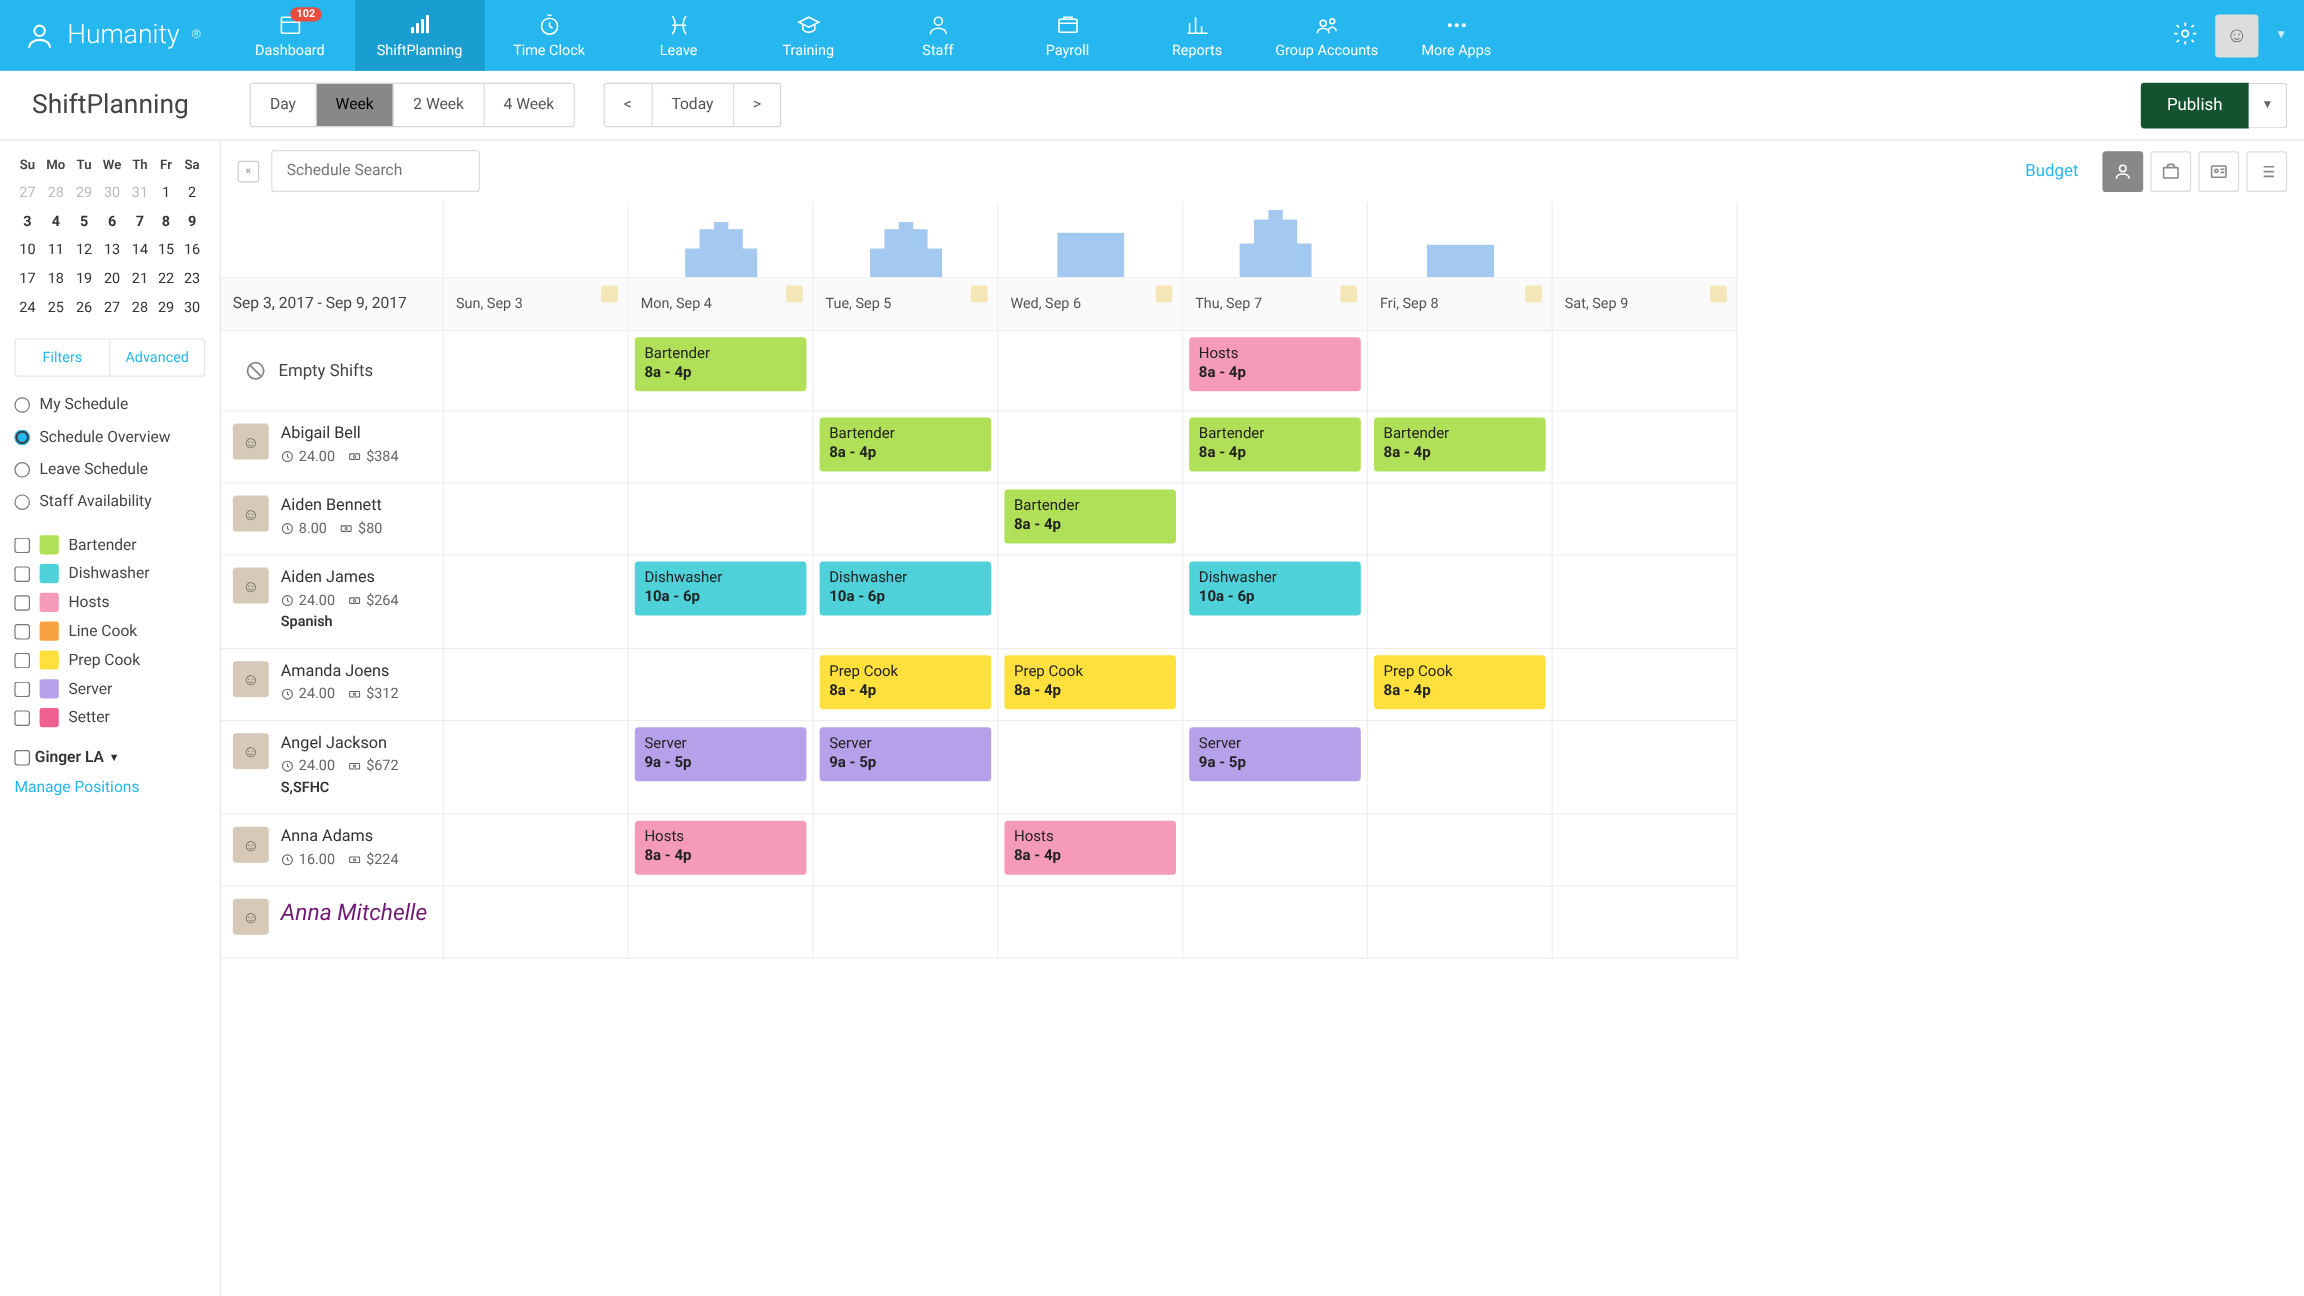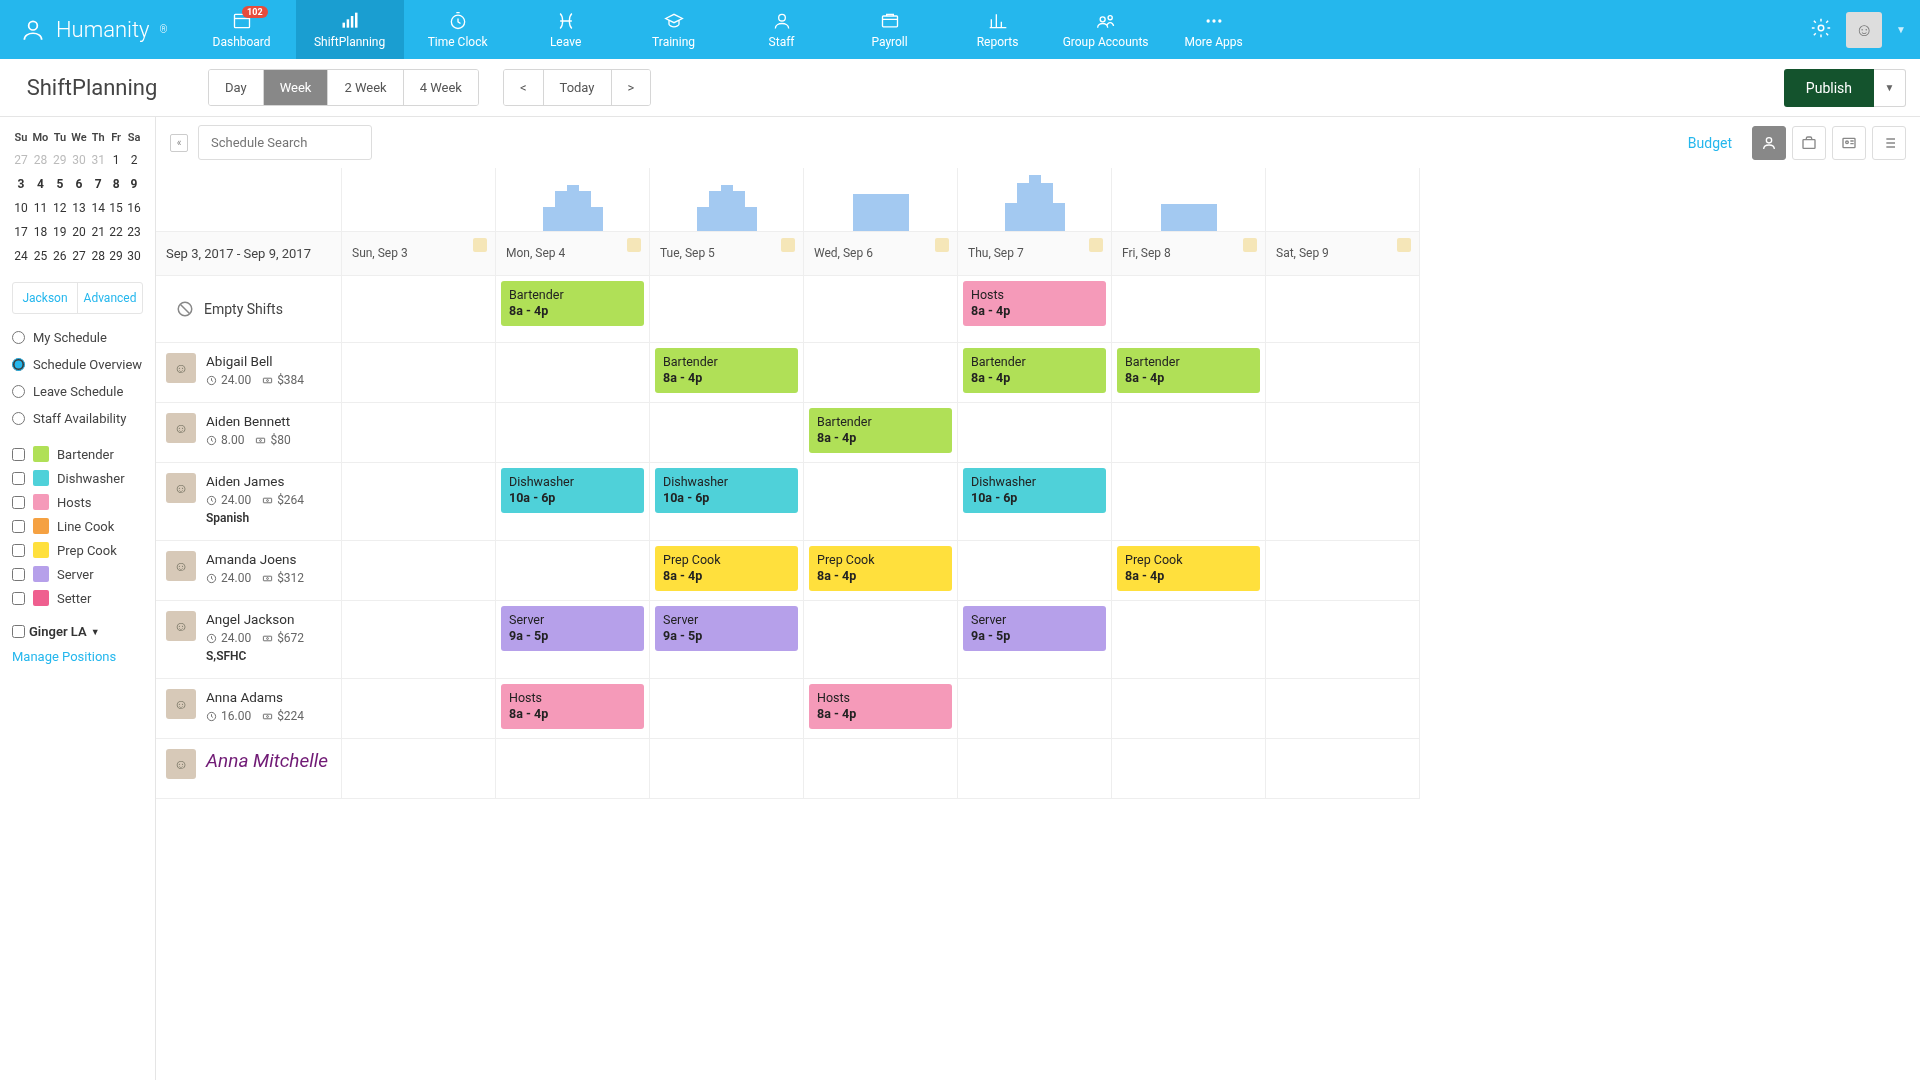--- a/index.html
+++ b/index.html
@@ -18,29 +18,29 @@
 .gear-btn svg { width: 22px; height: 22px; }
 .avatar-top { width: 36px; height: 36px; border-radius: 3px; background: #ddd; display:flex;align-items:center;justify-content:center;font-size:18px;color:#777; }
 .chev { font-size: 10px; color: #cdeffd; }
 
 
 .sub-bar { height: 58px; border-bottom: 1px solid #e5e5e5; display: flex; align-items: center; }
 .sub-title { width: 184px; text-align: center; font-size: 22px; color: #444; font-weight: 400; }
 .range-btns, .date-nav { display: flex; border: 1px solid #d6d6d6; border-radius: 3px; overflow: hidden; margin-left: 24px; }
 .range-btns button, .date-nav button { background: #fff; border: none; border-right: 1px solid #d6d6d6; padding: 10px 16px; font-size: 13px; color: #555; cursor: pointer; }
 .range-btns button:last-child, .date-nav button:last-child { border-right: none; }
-.range-btns button.active { background: #888; color: #ffffff; }
+.range-btns button.active { background: #888; color: #000000; }
 .spacer { flex: 1; }
 .publish-wrap { display: flex; margin-right: 14px; }
 .publish-btn { background: #14532d; color: #fff; border: none; padding: 11px 22px; font-size: 14px; border-radius: 3px 0 0 3px; cursor: pointer; }
 .publish-drop { background: #fff; border: 1px solid #d6d6d6; border-left: none; width: 32px; border-radius: 0 3px 3px 0; font-size: 10px; color: #666; cursor: pointer; }
 
 
 .main { display: flex; height: calc(100vh - 117px); }
-.sidebar { width: 156px; border-right: 1px solid #e5e5e5; padding: 10px 12px 0 12px; overflow-y: auto; }
+.sidebar { width: 184px; border-right: 1px solid #e5e5e5; padding: 10px 12px 0 12px; overflow-y: auto; }
 .content { flex: 1; display: flex; flex-direction: column; overflow: hidden; }
 
 
 .mini-cal table { width: 100%; border-collapse: collapse; }
 .mini-cal th { font-size: 11px; color: #444; font-weight: 600; padding: 4px 0; }
 .mini-cal td { text-align: center; font-size: 12px; padding: 5px 0; color: #333; cursor: pointer; }
 .mini-cal td.other { color: #bbb; }
 .mini-cal td.bold { font-weight: 700; }
 
 .side-tabs { display: flex; border: 1px solid #e5e5e5; border-radius: 3px; margin: 14px 0 10px; }
@@ -283,21 +283,21 @@
               <td>26</td>
               <td>27</td>
               <td>28</td>
               <td>29</td>
               <td>30</td>
             </tr>
           </tbody>
         </table>
     </div>
     <div class="side-tabs">
-      <div>Jackson</div>
+      <div>Filters</div>
       <div>Advanced</div>
     </div>
     <div class="radio-list" id="radio-list">
         <label>
           <input type="radio" name="vr" style="">
           <span>My Schedule</span>
         </label>
         <label>
           <input type="radio" name="vr" checked="" style="">
           <span>Schedule Overview</span>

